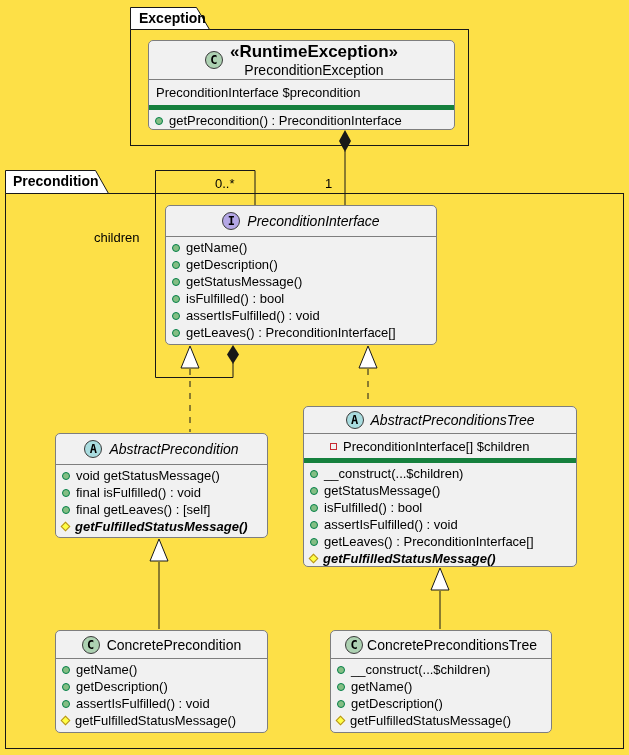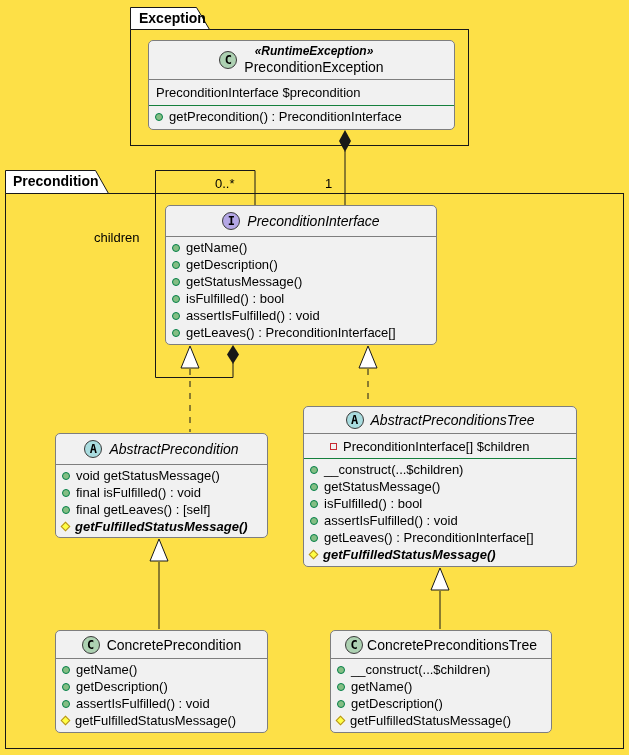--- a/index.html
+++ b/index.html
@@ -21,24 +21,24 @@
     width:18px; height:18px; border-radius:50%; flex:0 0 auto;
     display:flex; align-items:center; justify-content:center;
     font-family:"DejaVu Sans Mono", monospace; font-weight:bold; font-size:12px; color:#000;
     border:1px solid #3A3A3A;
   }
   .spot-c { background:#ADD1B2; }
   .spot-i { background:#B4A7E5; }
   .spot-a { background:#A9DCDF; }
   .class-name { font-weight:normal; font-size:14px; white-space:nowrap; }
   .it { font-style:italic; }
-  .stereotype { font-size:12px; font-weight:bold; font-style:italic; white-space:nowrap; }
+  .stereotype { font-size:17px; font-weight:bold; white-space:nowrap; }
 
   .compartment { padding:2px 6px; }
-  .compartment.bordered { border-top:1px solid #15803d; }
+  .compartment.bordered { border-top:5px solid #15803d; }
   .member {
     display:flex; align-items:center; gap:6px; height:17px;
     font-size:13px; white-space:nowrap;
   }
   .member.abstract .member-text { font-style:italic; font-weight:bold; }
   .member.no-icon { padding-left:1px; }
   .vis { flex:0 0 auto; }
   .vis.public  { width:8px; height:8px; background:#84BE84; border:1px solid #038048; border-radius:50%; }
   .vis.protected { width:7px; height:7px; background:#FFFF44; border:1px solid #B38D22; transform:rotate(45deg); }
   .vis.private { width:7px; height:7px; background:transparent; border:1px solid #C82930; }

